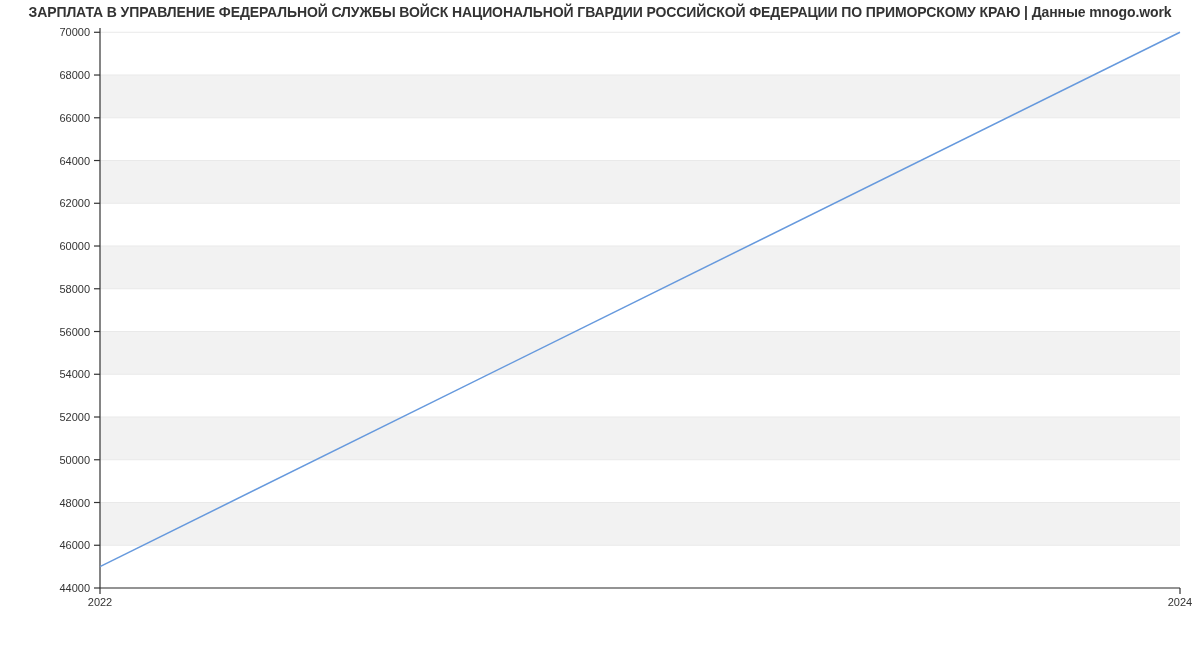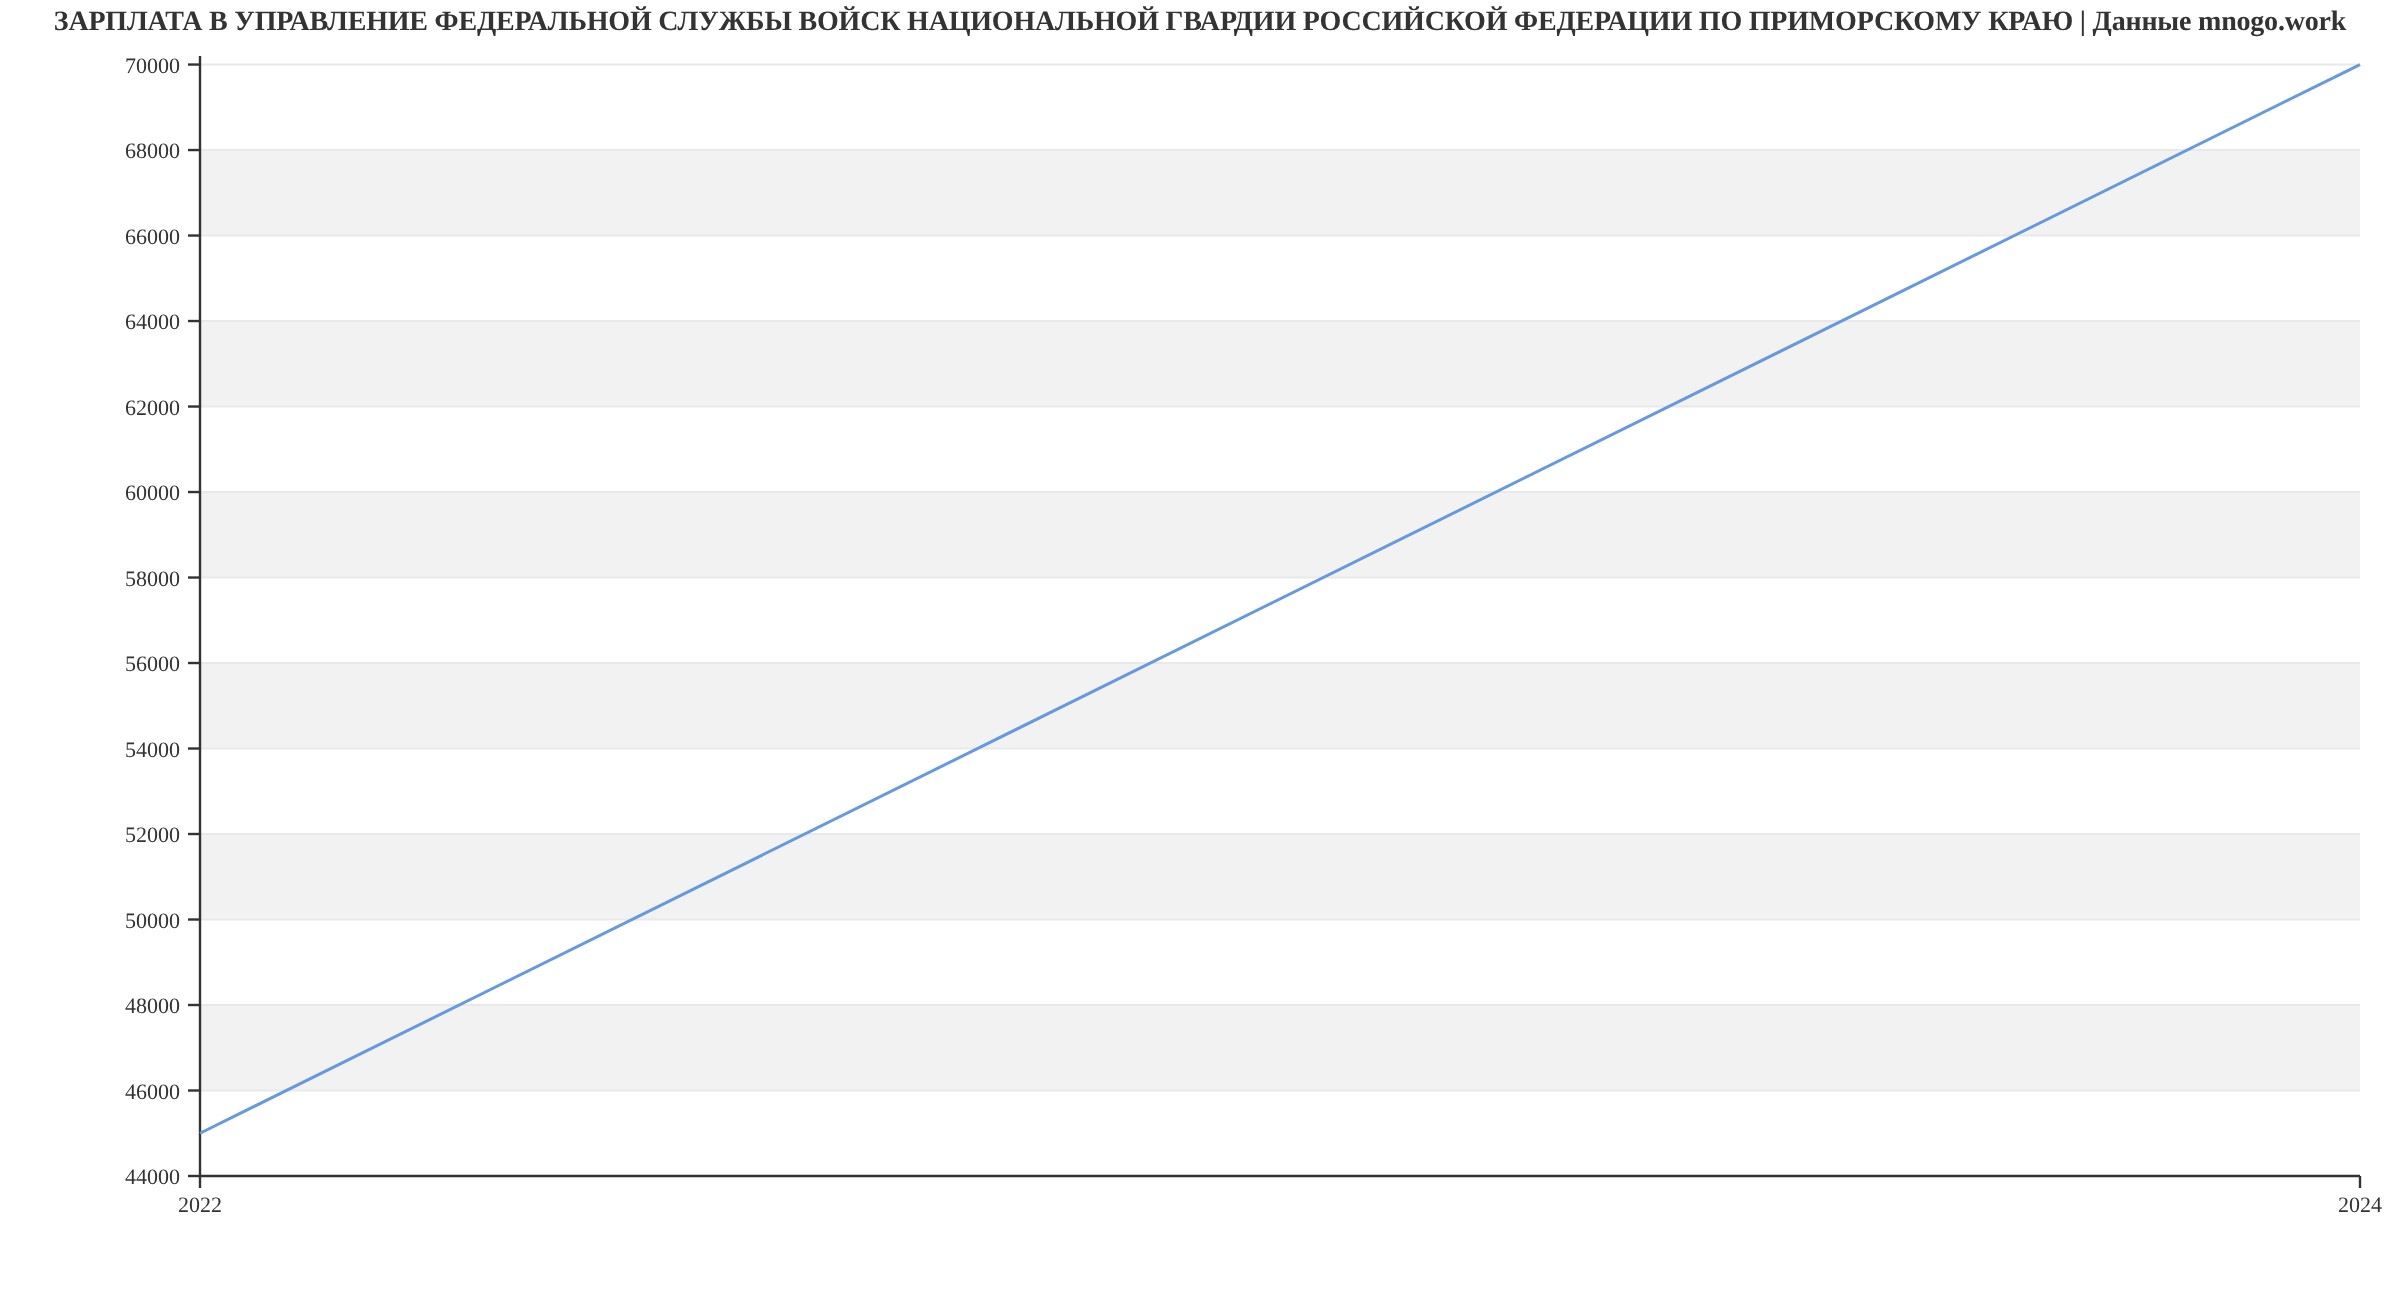--- a/index.html
+++ b/index.html
@@ -9,21 +9,20 @@
     height: 650px;
     background: #ffffff;
     font-family: Verdana, Geneva, sans-serif;
     color: #333333;
     overflow: hidden;
   }
   .chart-wrap {
     position: relative;
     width: 1168px;
     height: 650px;
-    font-family: Liberation Serif, serif;
   }
   .title {
     position: absolute;
     top: 4px;
     left: 0;
     width: 1200px;
     text-align: center;
     font-size: 14px;
     font-weight: bold;
     white-space: nowrap;

